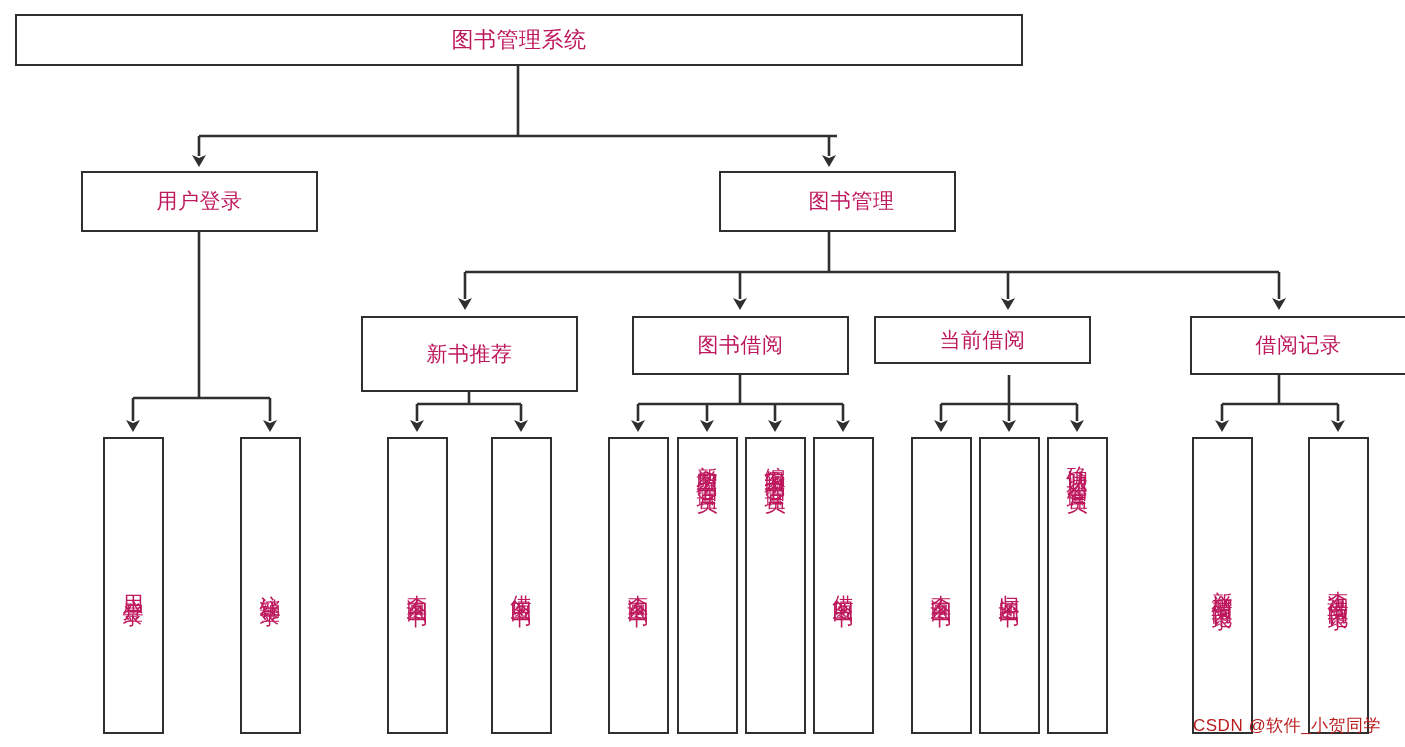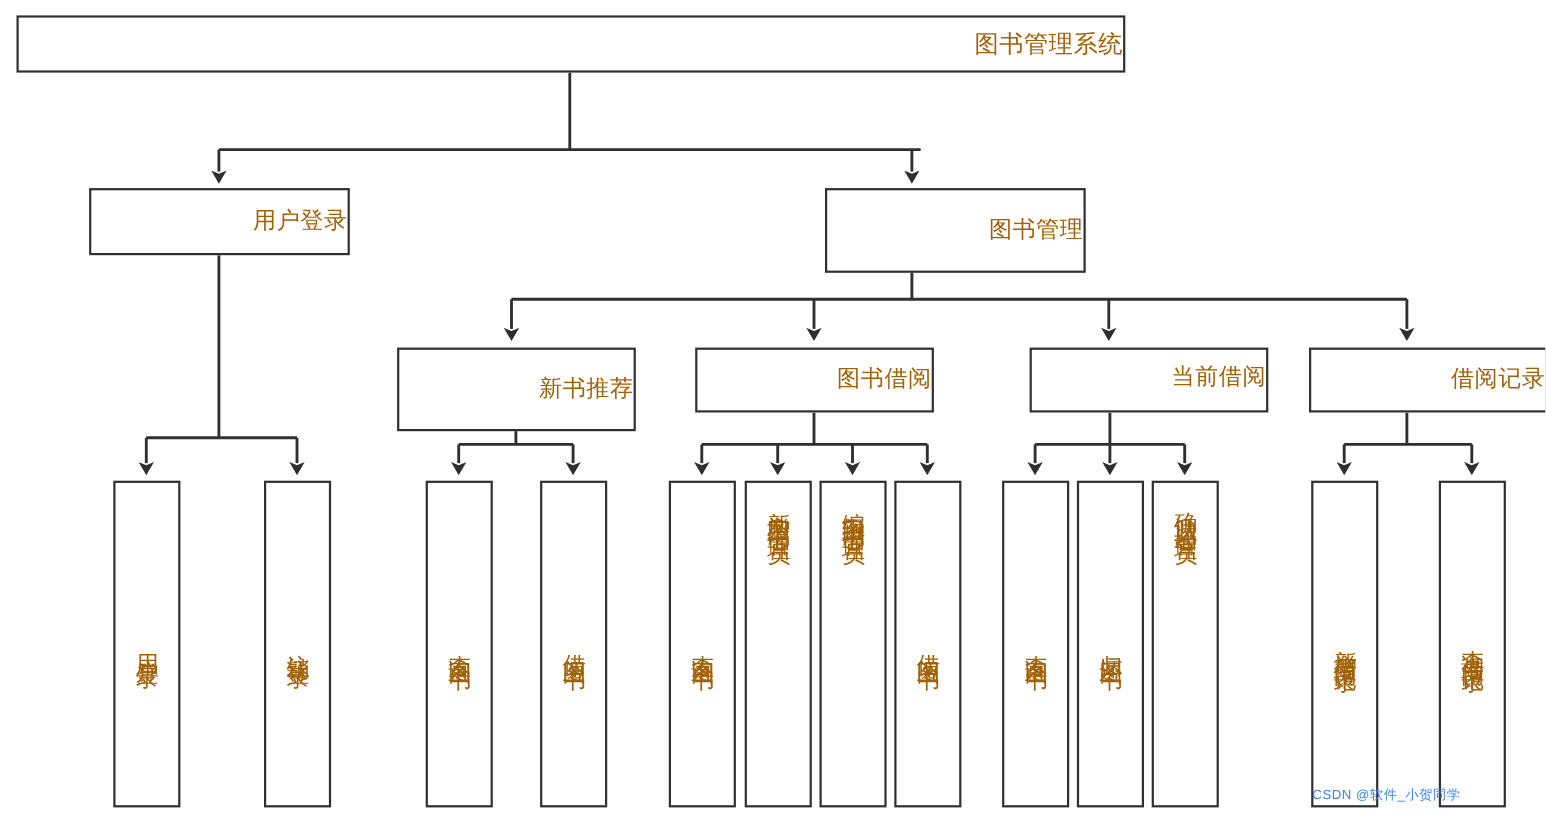--- a/index.html
+++ b/index.html
@@ -25,22 +25,22 @@
     height: 747px;
     pointer-events: none;
   }
   .node {
     position: absolute;
     box-sizing: border-box;
     background: #ffffff;
     border: 2px solid #2f2f2f;
     display: flex;
     align-items: center;
-    justify-content: flex-end;
-    color: #a16207;
+    justify-content: center;
+    color: #be185d;
   }
   .node .label {
     display: block;
     text-align: center;
     line-height: 1.18;
     white-space: nowrap;
   }
   
   .node.horiz .label {
     font-size: 21px;
@@ -62,22 +62,22 @@
     line-height: 1;
     white-space: nowrap;
     margin: 0 auto;
   }
   .node.vert.mid {
     align-items: center;
     padding-top: 0;
   }
   .watermark {
     position: absolute;
-    font-size: 12px;
-    color: #3b82f6;
+    font-size: 17px;
+    color: #b91c1c;
     letter-spacing: 0.5px;
     white-space: nowrap;
     user-select: none;
   }
 </style>
 </head>
 <body>
 
 <div id="canvas">
 
@@ -131,31 +131,31 @@
     </g>
   </svg>
 
   <div class="node horiz root" style="left:15px; top:14px; width:1008px; height:52px;">
     <span class="label">图书管理系统</span>
   </div>
 
   <div class="node horiz" style="left:81px; top:171px; width:237px; height:61px;">
     <span class="label">用户登录</span>
   </div>
-  <div class="node horiz" style="left:750px; top:171px; width:237px; height:77px;padding-left:28px;">
+  <div class="node horiz" style="left:719px; top:171px; width:237px; height:61px;padding-left:28px;">
     <span class="label">图书管理</span>
   </div>
 
   <div class="node horiz" style="left:361px; top:316px; width:217px; height:76px;">
     <span class="label">新书推荐</span>
   </div>
   <div class="node horiz" style="left:632px; top:316px; width:217px; height:59px;">
     <span class="label">图书借阅</span>
   </div>
-  <div class="node horiz" style="left:936px; top:316px; width:217px; height:59px;font-family:Liberation Mono, monospace;">
+  <div class="node horiz" style="left:874px; top:316px; width:217px; height:48px;">
     <span class="label">当前借阅</span>
   </div>
   <div class="node horiz" style="left:1171px; top:316px; width:217px; height:59px;margin-left:19px;">
     <span class="label">借阅记录</span>
   </div>
 
   <div class="node vert mid" style="left:103px; top:437px; width:61px; height:297px;">
     <span class="label">用户登录</span>
   </div>
   <div class="node vert mid" style="left:240px; top:437px; width:61px; height:297px;">

